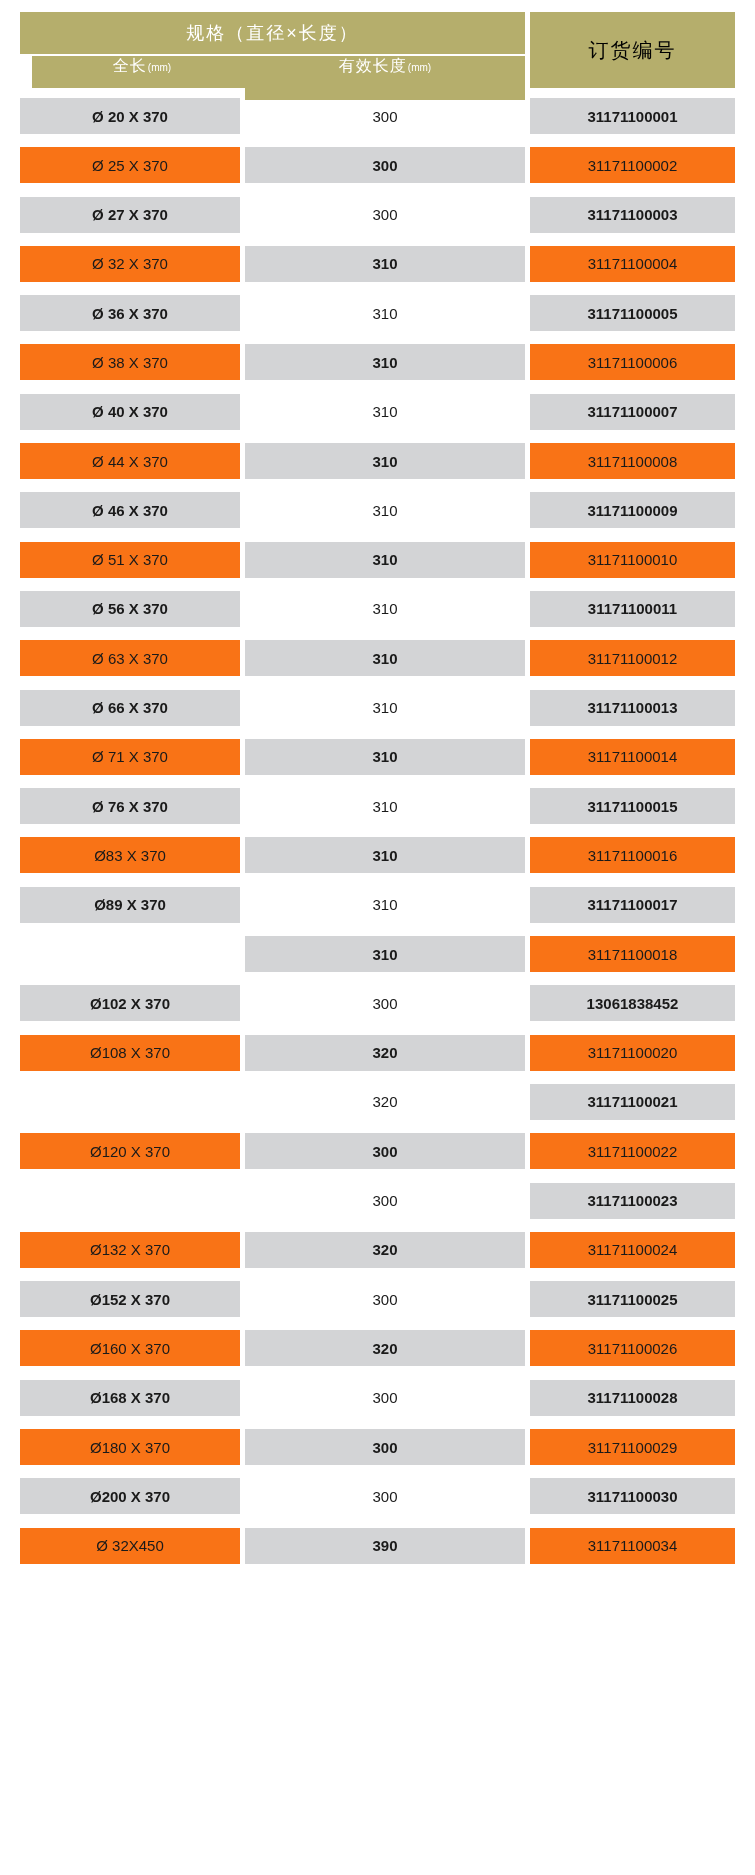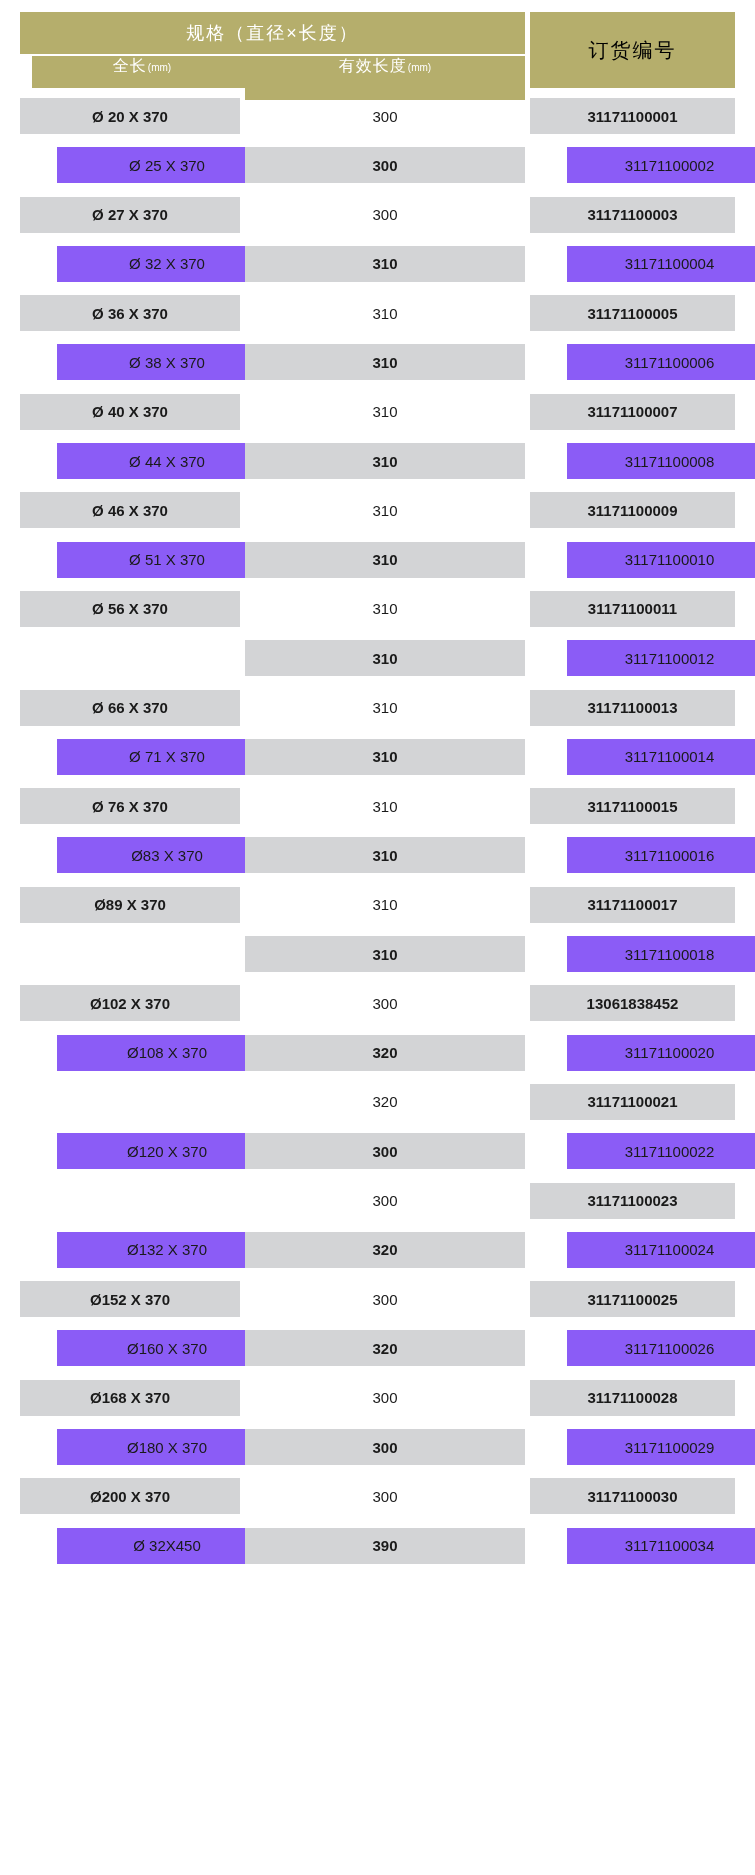--- a/index.html
+++ b/index.html
@@ -99,21 +99,21 @@
     justify-content: center;
     font-size: 15px;
     color: #1a1a1a;
     white-space: nowrap;
   }
   .c1 { left: 20px;  width: 220px; }
   .c2 { left: 245px; width: 280px; }
   .c3 { left: 530px; width: 205px; }
 
   .bg-gray  { background: #d3d4d6; font-weight: bold; }
-  .bg-green { background: #8b5cf6; margin-left: 37px; }
+  .bg-green { background: #f97316; }
   .bg-none  { background: transparent; }
 
   .dia { font-size: 15px; }
 </style>
 </head>
 <body>
 
 <div id="spec-table">
 
   <div class="thead">
@@ -181,20 +181,21 @@
         <div class="cell c1 bg-green dia">Ø 51 X 370</div>
         <div class="cell c2 bg-gray">310</div>
         <div class="cell c3 bg-green">31171100010</div>
       </div>
       <div class="row">
         <div class="cell c1 bg-gray dia">Ø 56 X 370</div>
         <div class="cell c2 bg-none">310</div>
         <div class="cell c3 bg-gray">31171100011</div>
       </div>
       <div class="row">
+        <div class="cell c1 bg-green dia">Ø 63 X 370</div>
         <div class="cell c2 bg-gray">310</div>
         <div class="cell c3 bg-green">31171100012</div>
       </div>
       <div class="row">
         <div class="cell c1 bg-gray dia">Ø 66 X 370</div>
         <div class="cell c2 bg-none">310</div>
         <div class="cell c3 bg-gray">31171100013</div>
       </div>
       <div class="row">
         <div class="cell c1 bg-green dia">Ø 71 X 370</div>

